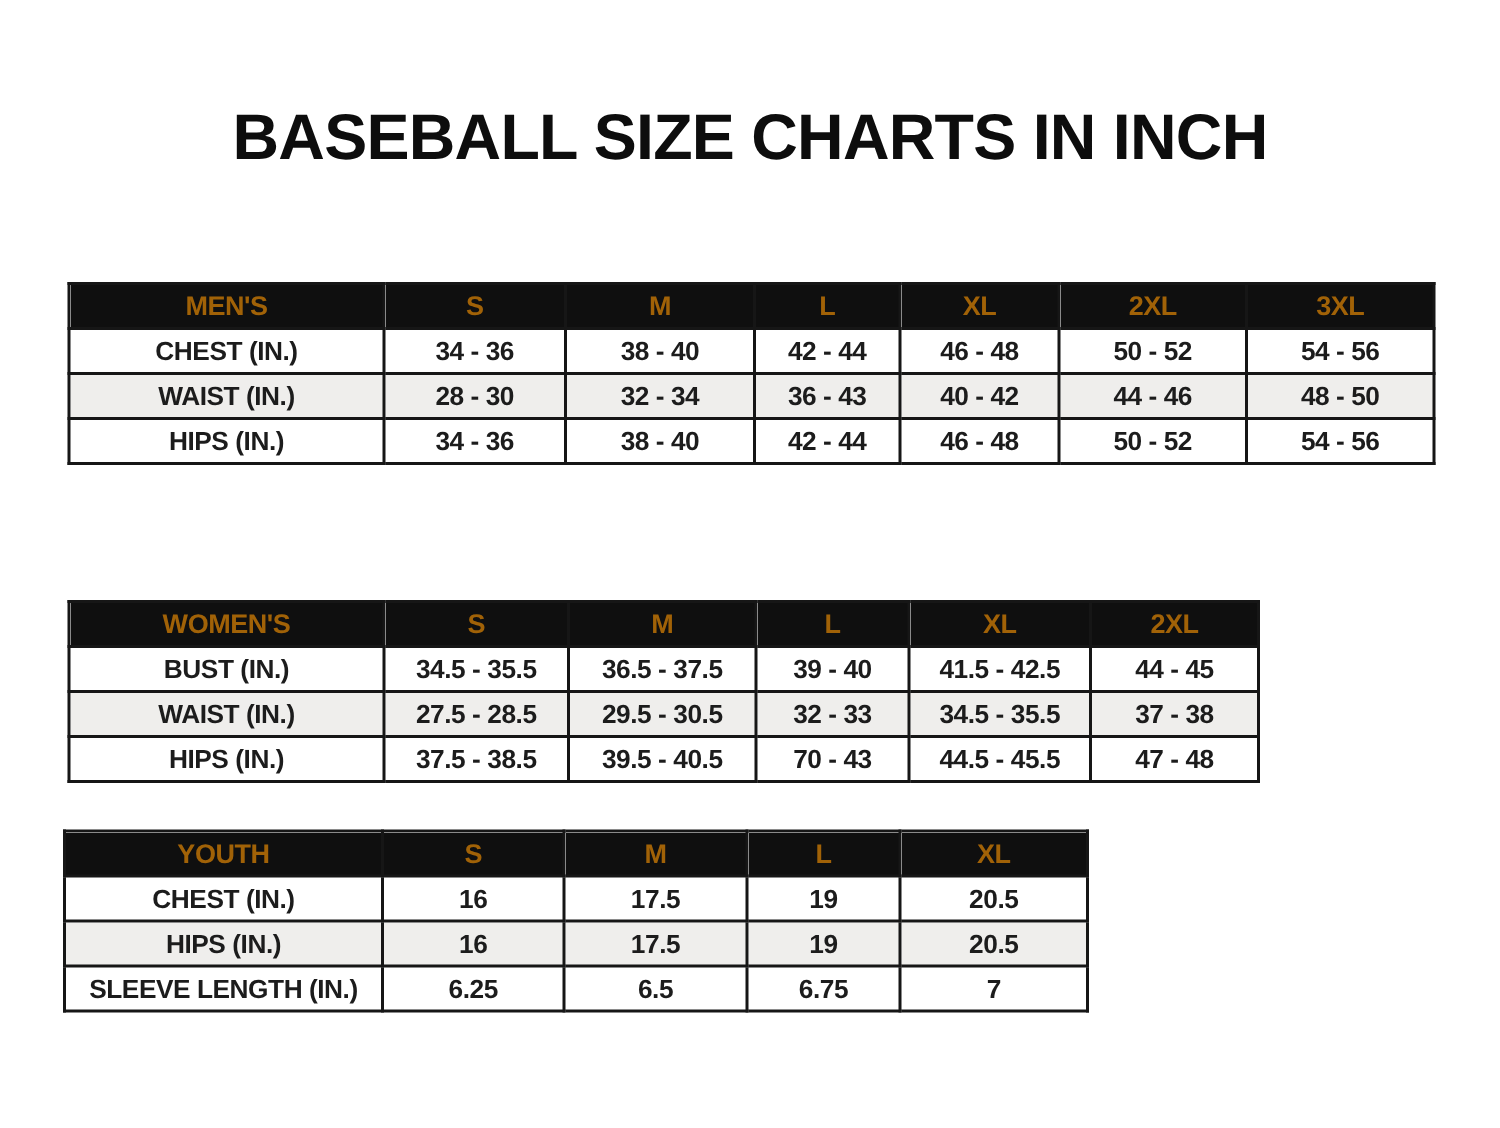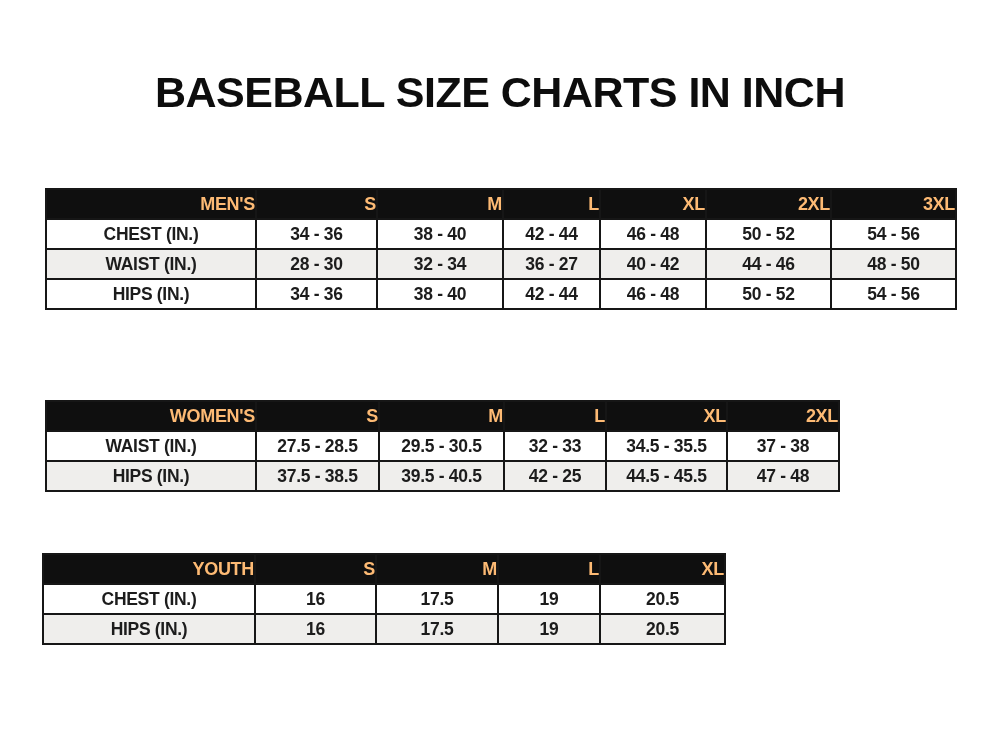--- a/index.html
+++ b/index.html
@@ -41,23 +41,22 @@
     vertical-align: middle;
     font-weight: bold;
     font-size: 17.5px;
     color: #1c1c1c;
     letter-spacing: -0.3px;
     white-space: nowrap;
     overflow: hidden;
   }
   table.size-table thead th {
     background: #0f0f0f;
-    color: #fdba74;
+    color: #a16207;
     font-size: 18px;
-    text-align: right;
   }
   table.size-table tbody tr:nth-child(odd) td { background: #ffffff; }
   table.size-table tbody tr:nth-child(even) td { background: #efeeec; }
 
   #table-mens   { left: 45px; top: 188px; }
   #table-womens { left: 45px; top: 400px; padding-left: 44px; }
   #table-youth  { left: 42px; top: 553px; }
 </style>
 </head>
 <body>
@@ -94,21 +93,21 @@
           <td>38 - 40</td>
           <td>42 - 44</td>
           <td>46 - 48</td>
           <td>50 - 52</td>
           <td>54 - 56</td>
         </tr>
         <tr>
           <td>WAIST (IN.)</td>
           <td>28 - 30</td>
           <td>32 - 34</td>
-          <td>36 - 27</td>
+          <td>36 - 43</td>
           <td>40 - 42</td>
           <td>44 - 46</td>
           <td>48 - 50</td>
         </tr>
         <tr>
           <td>HIPS (IN.)</td>
           <td>34 - 36</td>
           <td>38 - 40</td>
           <td>42 - 44</td>
           <td>46 - 48</td>
@@ -132,32 +131,40 @@
           <th>WOMEN'S</th>
           <th>S</th>
           <th>M</th>
           <th>L</th>
           <th>XL</th>
           <th>2XL</th>
         </tr>
       </thead>
       <tbody>
         <tr>
+          <td>BUST (IN.)</td>
+          <td>34.5 - 35.5</td>
+          <td>36.5 - 37.5</td>
+          <td>39 - 40</td>
+          <td>41.5 - 42.5</td>
+          <td>44 - 45</td>
+        </tr>
+        <tr>
           <td>WAIST (IN.)</td>
           <td>27.5 - 28.5</td>
           <td>29.5 - 30.5</td>
           <td>32 - 33</td>
           <td>34.5 - 35.5</td>
           <td>37 - 38</td>
         </tr>
         <tr>
           <td>HIPS (IN.)</td>
           <td>37.5 - 38.5</td>
           <td>39.5 - 40.5</td>
-          <td>42 - 25</td>
+          <td>70 - 43</td>
           <td>44.5 - 45.5</td>
           <td>47 - 48</td>
         </tr>
       </tbody>
     </table>
 
   <table class="size-table" id="table-youth">
       <colgroup>
         <col style="width: 212px;">
         <col style="width: 121px;">
@@ -182,16 +189,23 @@
           <td>19</td>
           <td>20.5</td>
         </tr>
         <tr>
           <td>HIPS (IN.)</td>
           <td>16</td>
           <td>17.5</td>
           <td>19</td>
           <td>20.5</td>
         </tr>
+        <tr>
+          <td>SLEEVE LENGTH (IN.)</td>
+          <td>6.25</td>
+          <td>6.5</td>
+          <td>6.75</td>
+          <td>7</td>
+        </tr>
       </tbody>
     </table>
 
 </div>
 
 </body></html>

